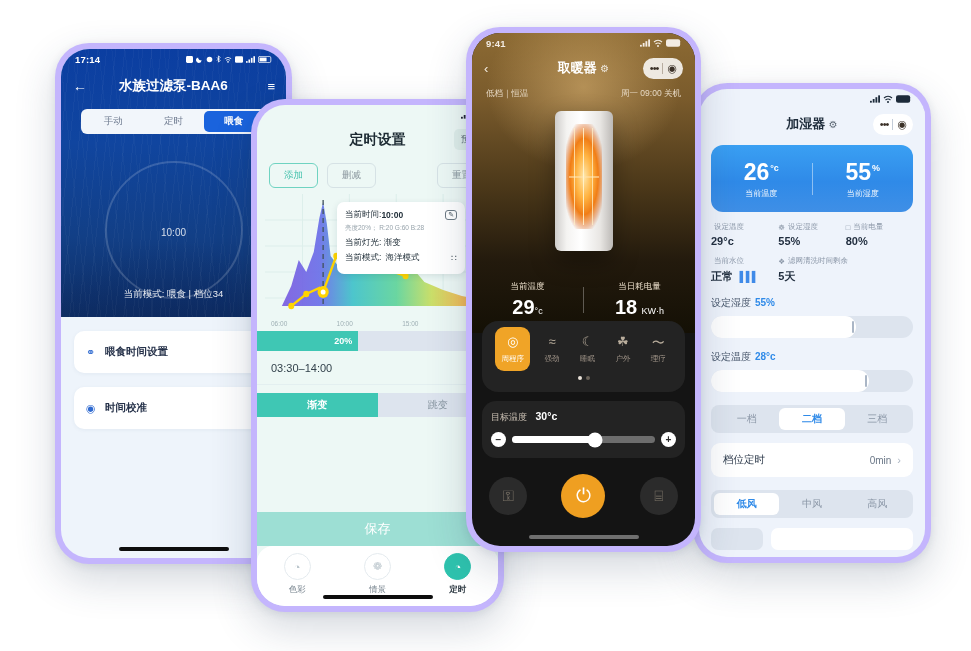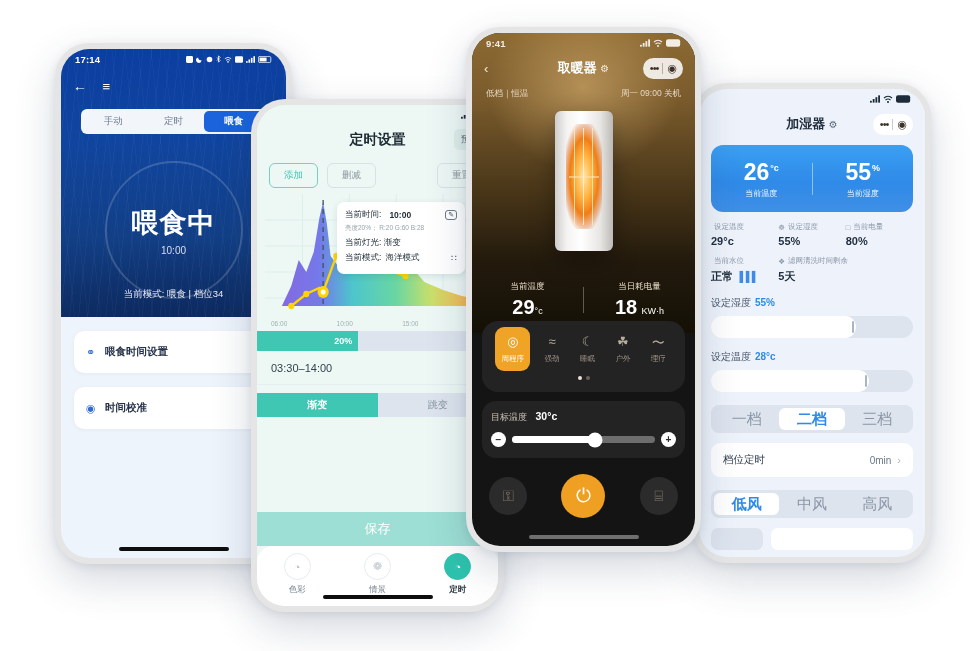--- a/index.html
+++ b/index.html
@@ -7,21 +7,21 @@
     width: 971px; height: 651px;
     background: #ffffff;
     font-family: "Liberation Sans", "DejaVu Sans", sans-serif;
     overflow: hidden;
   }
   #stage { position: relative; width: 971px; height: 651px; background:#fff; }
 
   
   .phone {
     position: absolute;
-    background: #e5e5e5;
+    background: #c4b5fd;
     border-radius: 34px;
     box-shadow: 0 16px 40px rgba(40,60,90,0.20), 0 2px 8px rgba(40,60,90,0.10);
     padding: 6px;
     overflow: hidden;
   }
   .screen {
     width: 100%; height: 100%;
     border-radius: 28px;
     overflow: hidden;
     position: relative;
@@ -107,21 +107,21 @@
   }
   .p2-btn.teal { border-color: #6fd3c1; color: #3fc0ab; }
   .p2-btn.r { margin-left: auto; }
   .p2-chart { position: relative; height: 128px; margin: 2px 8px 0; }
   .p2-chart svg { display: block; width: 100%; height: 100%; }
   .p2-tip {
     position: absolute; left: 72px; top: 8px; width: 128px; background: #fff;
     border-radius: 7px; padding: 7px 8px; box-shadow: 0 2px 7px rgba(20,60,70,.12);
     z-index: 4;
   }
-  .p2-tip .r1 { font-size: 8.5px; color: #22303a; display: flex; align-items: center; gap: 8px; }
+  .p2-tip .r1 { font-size: 8.5px; color: #22303a; display: flex; align-items: center; gap: 0; }
   .p2-tip .r1 b { font-weight: bold; }
   .p2-tip .r2 { font-size: 6.5px; color: #97a3ab; margin: 3px 0 4px; }
   .p2-tip .r3 { font-size: 8.5px; color: #22303a; margin-bottom: 3px; }
   .p2-axis { display: flex; justify-content: space-between; padding: 0 14px; font-size: 6.5px; color: #9fb0b5; margin-top:-2px;}
   .p2-bar {
     margin: 4px 0 0; height: 20px; background: #dde4ee; position: relative; overflow: hidden;
   }
   .p2-bar i {
     position: absolute; left: 0; top: 0; bottom: 0; width: 42%; background: #3fc7b4;
     display: flex; align-items: center; justify-content: flex-end; padding-right: 6px;
@@ -247,21 +247,21 @@
   .p4-cell { flex: 1; }
   .p4-cell .k { font-size: 7.5px; color: #8b97a8; display: flex; align-items: center; gap: 3px; }
   .p4-cell .v { font-size: 11px; font-weight: bold; color: #1f2c3d; margin-top: 3px; }
   .p4-cell .v em { font-style: normal; color: #3f8ae8; letter-spacing: -1px; font-size: 10px;}
   .p4-sec { margin: 12px 12px 0; font-size: 10px; color: #46556a; }
   .p4-sec b { color: #2f8ae8; margin-left: 4px; font-weight: bold;}
   .p4-slider { margin: 6px 12px 0; height: 22px; border-radius: 11px; background: #dde4ee; position: relative; }
   .p4-slider em { position: absolute; left: 0; top: 0; bottom: 0; border-radius: 11px; background: #fff; }
   .p4-slider i { position: absolute; top: 5px; bottom: 5px; width: 2px; background: #aab6c6; border-radius: 2px;}
   .p4-seg { margin: 13px 12px 0; height: 28px; border-radius: 8px; background: #dde4ee; display: flex; padding: 3px; }
-  .p4-seg div { flex: 1; display: flex; align-items: center; justify-content: center; font-size: 15px; color: #8a96a6; border-radius: 6px; }
+  .p4-seg div { flex: 1; display: flex; align-items: center; justify-content: center; font-size: 10px; color: #8a96a6; border-radius: 6px; }
   .p4-seg div.on { background: #fff; color: #2f8ae8; font-weight: bold; }
   .p4-row {
     margin: 10px 12px 0; height: 34px; background: #fff; border-radius: 9px;
     display: flex; align-items: center; padding: 0 12px; font-size: 10.5px; color: #2a3purple;
   }
   .p4-row .l { flex: 1; color: #2a3748; }
   .p4-row .r { font-size: 10px; color: #6a7787; }
   .p4-row .a { color: #aab4c2; font-size: 11px; margin-left: 6px; }
   .p4-foot { margin: 10px 12px 0; display: flex; gap: 8px; }
   .p4-foot .fa { width: 52px; height: 22px; border-radius: 7px; background: #dde4ee; }
@@ -306,31 +306,31 @@
               </svg>
             <svg width="14" height="7" viewBox="0 0 18 9">
                 <rect x="0.5" y="0.5" width="16" height="8" rx="2" stroke="#fff" fill="none"></rect>
                 <rect x="2" y="2" width="9" height="5" fill="#fff"></rect>
               </svg>
           </span>
         </div>
 
         <div class="p1-nav">
           <div class="p1-back">←</div>
+          <div class="p1-title">水族过滤泵-BAA6</div>
           <div class="p1-menu">≡</div>
         </div>
 
         <div class="p1-seg">
           <div>手动</div>
           <div>定时</div>
           <div class="on">喂食</div>
         </div>
 
         <div class="p1-ring">
-          <div class="big">喂食中</div>
           <div class="sm">10:00</div>
         </div>
 
         <div class="p1-mode">当前模式: 喂食 | 档位34</div>
       </div>
 
       <div class="p1-card">
         <span class="ico">⚭</span>
         <span class="lbl">喂食时间设置</span>
         <span class="arw">›</span>

